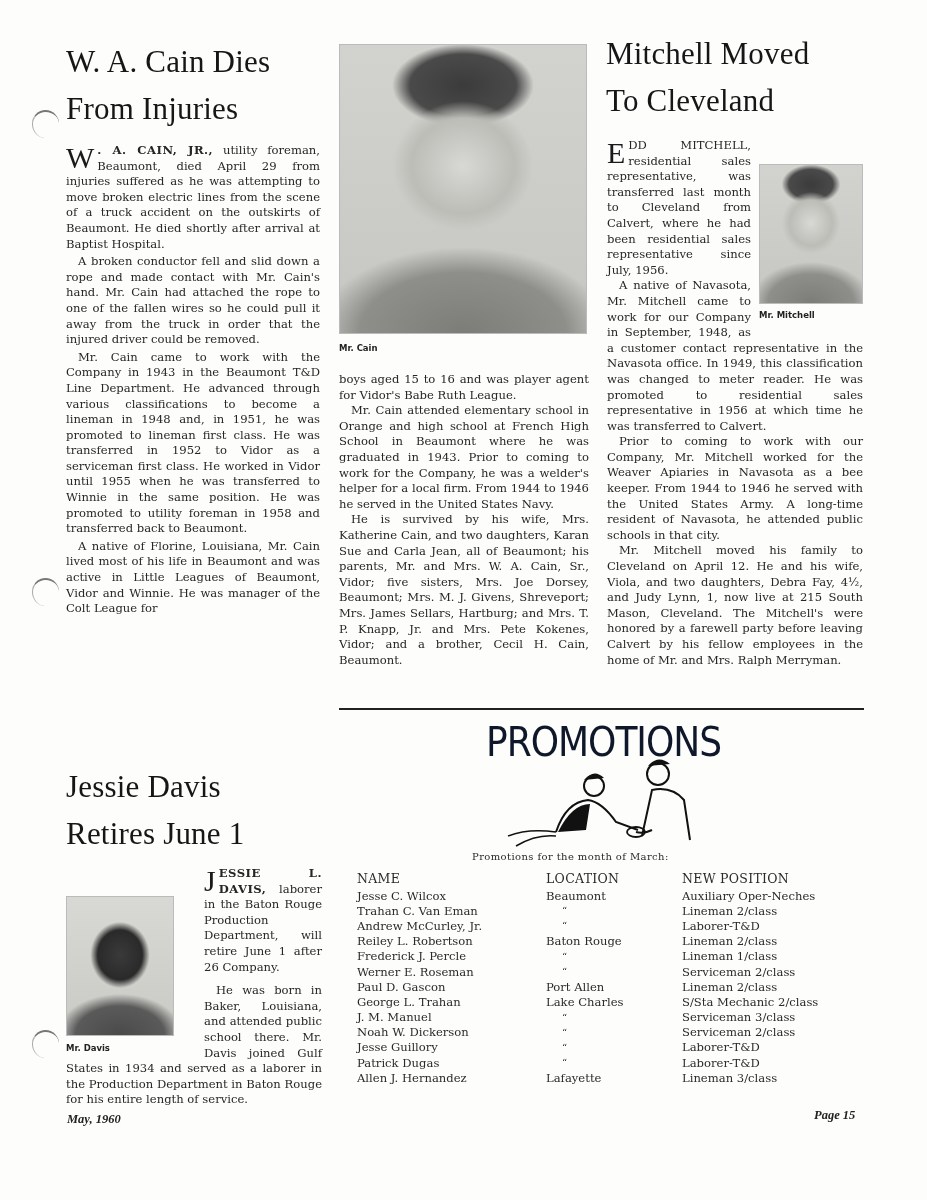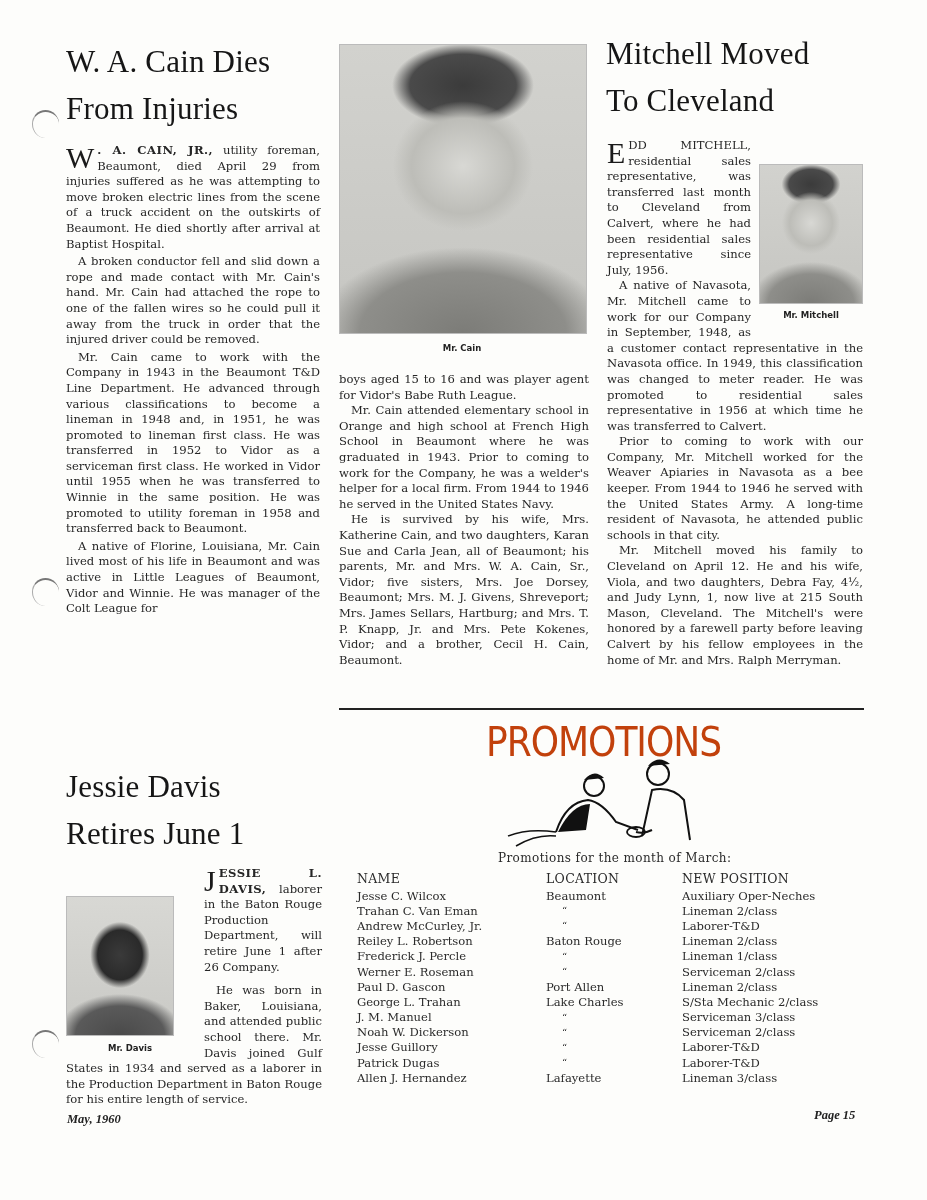--- a/index.html
+++ b/index.html
@@ -35,26 +35,26 @@
     border: 1px solid #bbb;
   }
   .photo.dark {
     background:
       radial-gradient(ellipse 35% 30% at 50% 42%, #3a3a3a 0%, #2a2a2a 60%, rgba(0,0,0,0) 80%),
       radial-gradient(ellipse 70% 35% at 50% 100%, #4a4a4a 0%, #5a5a5a 60%, rgba(0,0,0,0) 85%),
       linear-gradient(#d8d8d4, #c9c9c5);
   }
   .caption {
     font-family: "DejaVu Sans", sans-serif; font-weight: bold;
-    font-size: 8.5px; text-align: center; color: #222;
+    font-size: 8.5px; text-align: left; color: #222;
   }
   .rule { position: absolute; background: #222; height: 2px; }
   .promo-title {
     font-family: "DejaVu Sans Condensed", "DejaVu Sans", sans-serif;
-    font-size: 40px; color: #c2410c; letter-spacing: -1px; line-height: 1;
+    font-size: 40px; color: #0f172a; letter-spacing: -1px; line-height: 1;
   }
   table.promo {
     border-collapse: collapse;
     font-family: "DejaVu Serif", serif; font-size: 11.6px; color: #2a2a2a;
   }
   table.promo th {
     font-weight: normal; text-align: left; padding: 0; height: 20px;
     font-size: 12.5px; letter-spacing: 0.3px;
   }
   table.promo td { padding: 0; height: 15.2px; white-space: nowrap; }
@@ -148,21 +148,21 @@
 
       <circle cx="172" cy="54" r="11" fill="none" stroke="#111" stroke-width="2"></circle>
       <path d="M162 46 q10 -12 22 -2" fill="#111"></path>
       <path d="M156 116 l10 -46 q20 -4 32 10 l6 40" fill="none" stroke="#111" stroke-width="2"></path>
       <path d="M166 110 q-8 4 -16 2" fill="none" stroke="#111" stroke-width="2"></path>
 
       <ellipse cx="150" cy="112" rx="9" ry="5" fill="none" stroke="#111" stroke-width="1.8"></ellipse>
     </svg>
   </div>
 
-  <div class="abs" style="left:498px;top:851px;font-size:12px;font-family:'DejaVu Serif',serif;color:#2a2a2a;letter-spacing:0.4px;">Promotions for the month of March:</div>
+  <div class="abs" style="left:472px;top:851px;font-size:10px;font-family:'DejaVu Serif',serif;color:#2a2a2a;letter-spacing:0.4px;">Promotions for the month of March:</div>
 
   <table class="promo abs" style="left:357px;top:868px;">
     <thead>
       <tr>
         <th style="width:189px;">NAME</th>
         <th style="width:136px;">LOCATION</th>
         <th>NEW POSITION</th>
       </tr>
     </thead>
     <tbody>

